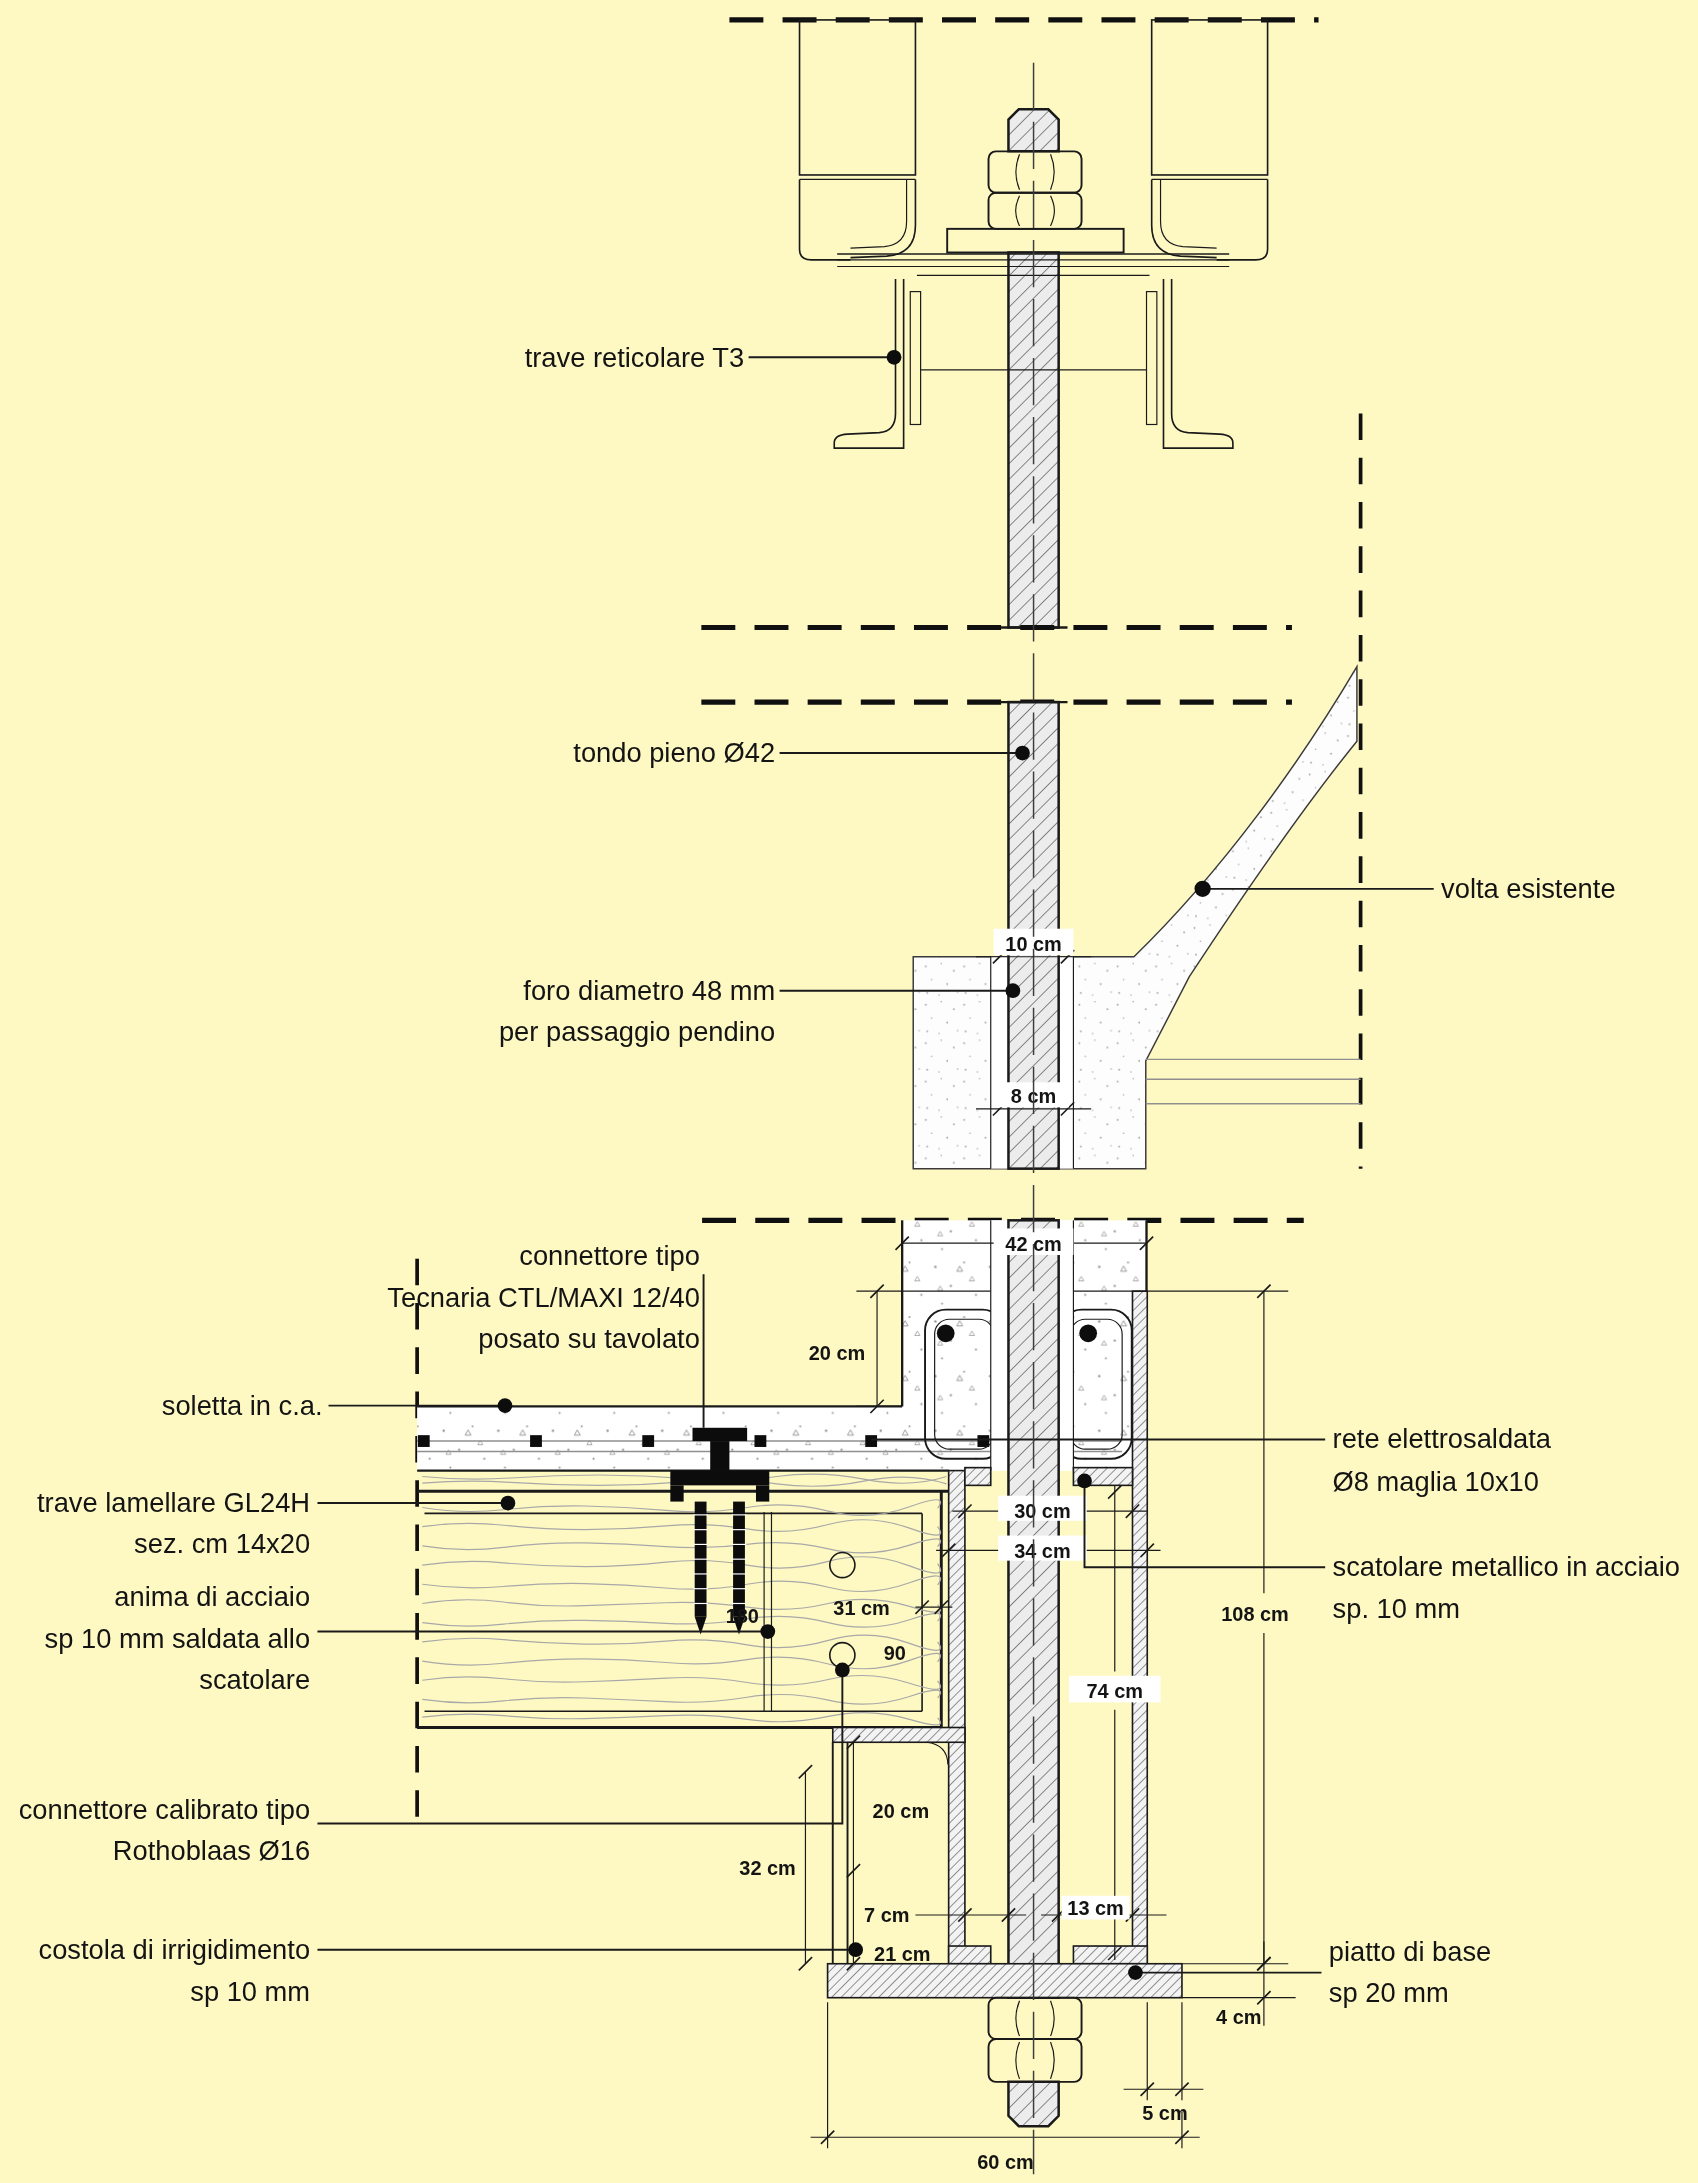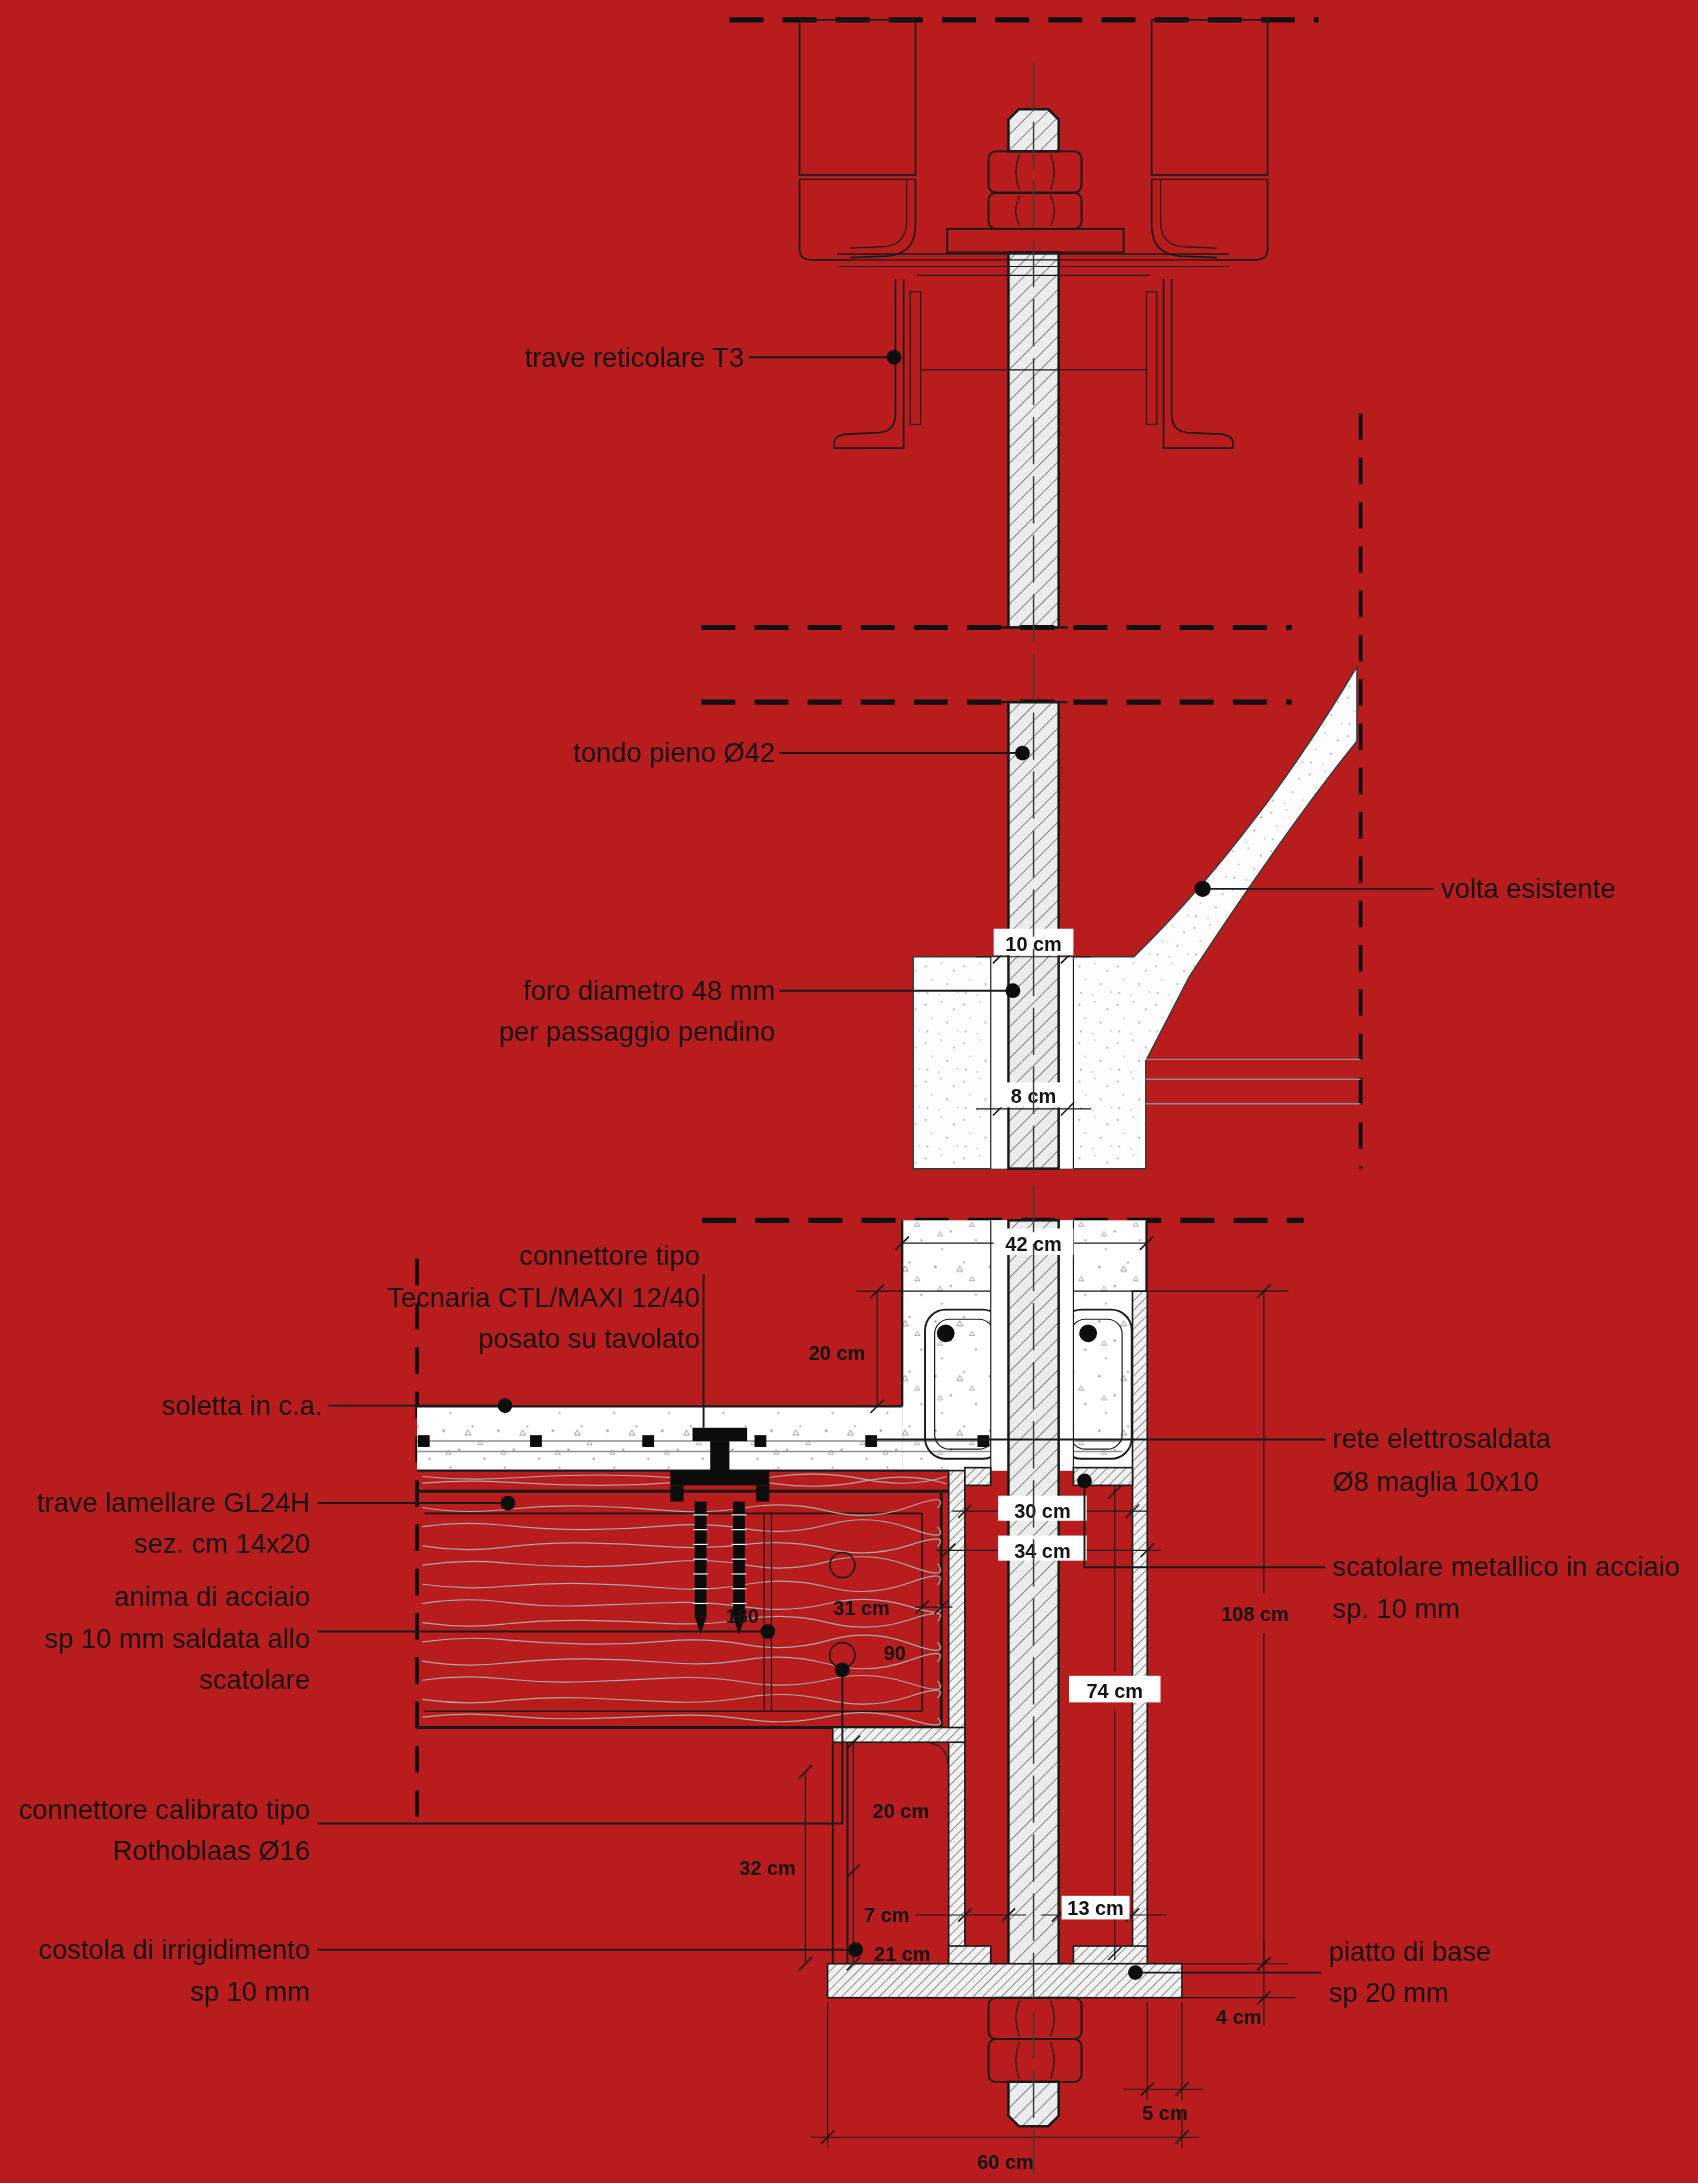--- a/index.html
+++ b/index.html
@@ -1,16 +1,16 @@
 <!DOCTYPE html>
 <html style="font-size:11.8px"><head>
 <meta charset="utf-8">
 <style>
   html,body{margin:0;padding:0;background:#ffffff;}
-  #sheet{width:1698px;height:2183px;position:relative;background:#b91c1c;}
+  #sheet{width:1698px;height:2183px;position:relative;background:#fef9c3;}
   svg{display:block}
   .k15{stroke:#1a1a1a;stroke-width:1.6;fill:none}
   .k2{stroke:#1a1a1a;stroke-width:2.2;fill:none}
   .k25{stroke:#1a1a1a;stroke-width:2.6;fill:none}
   .k3{stroke:#1a1a1a;stroke-width:3.2;fill:none}
   .k4{stroke:#1a1a1a;stroke-width:4;fill:none}
   .dashA{stroke:#101010;stroke-width:7;stroke-dasharray:46 26;fill:none}
   .dashB{stroke:#101010;stroke-width:5;stroke-dasharray:36 24;fill:none}
   .cl{stroke:#3c3c3c;stroke-width:2;stroke-dasharray:64 16;fill:none}
   .gray{stroke:#8f8f8f;stroke-width:2;fill:none}

